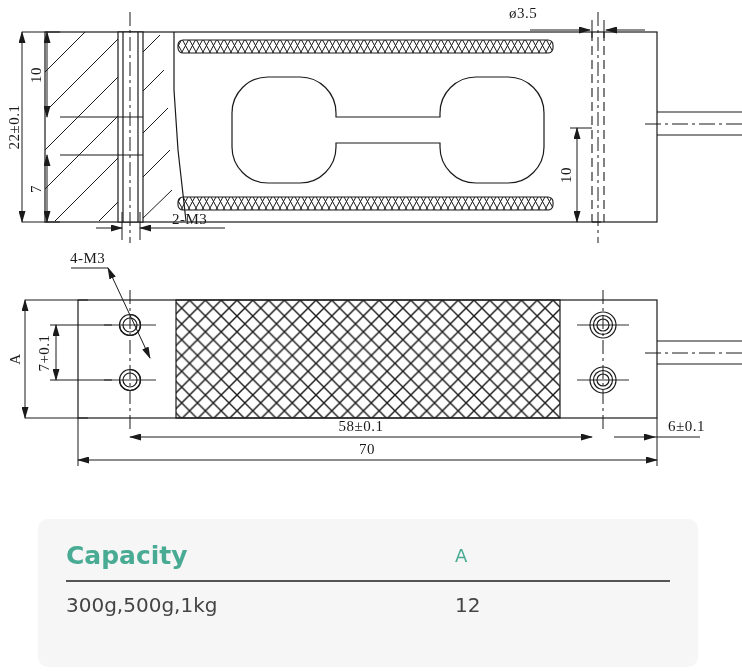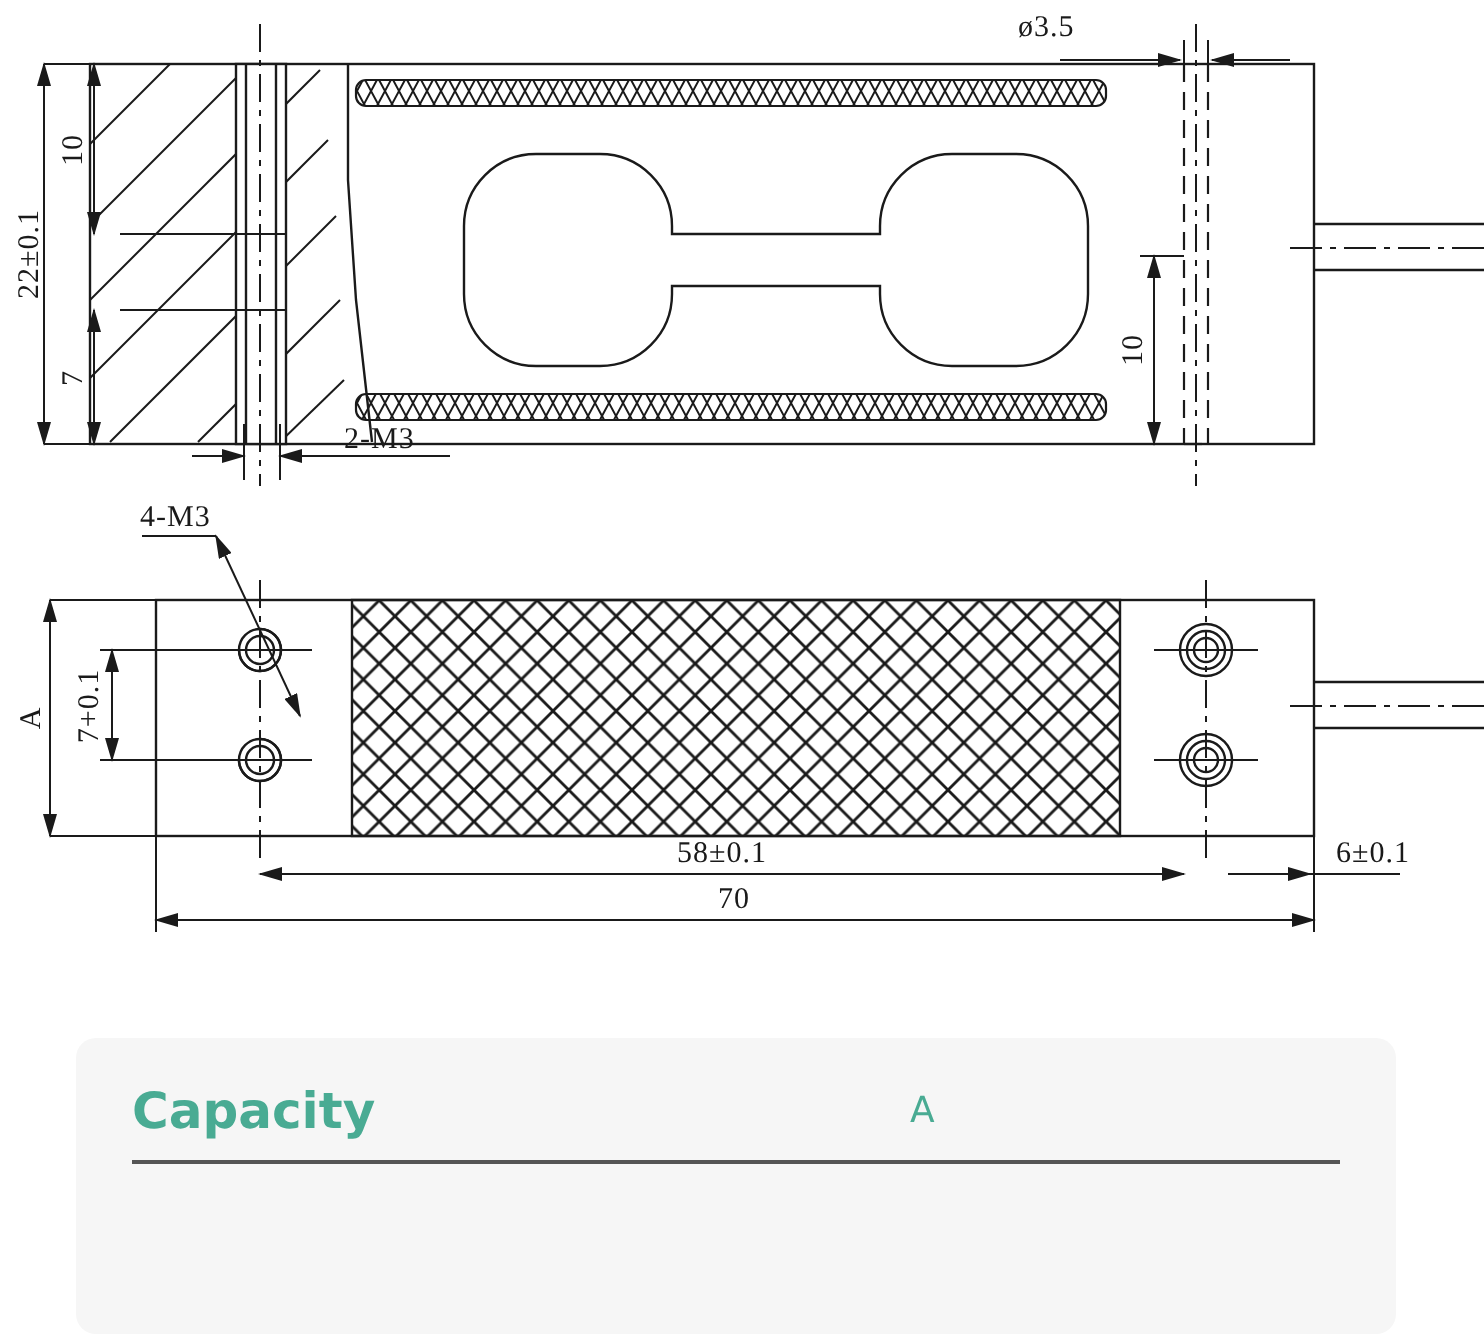--- a/index.html
+++ b/index.html
@@ -273,15 +273,19 @@
 
 <div class="spec-card">
   <table class="spec-table">
     <thead>
       <tr>
         <th class="c1">Capacity</th>
         <th class="c2 col-a">A</th>
       </tr>
     </thead>
     <tbody>
+      <tr>
+        <td>300g,500g,1kg</td>
+        <td class="col-a">12</td>
+      </tr>
     </tbody>
   </table>
 </div>
 
 </body></html>

